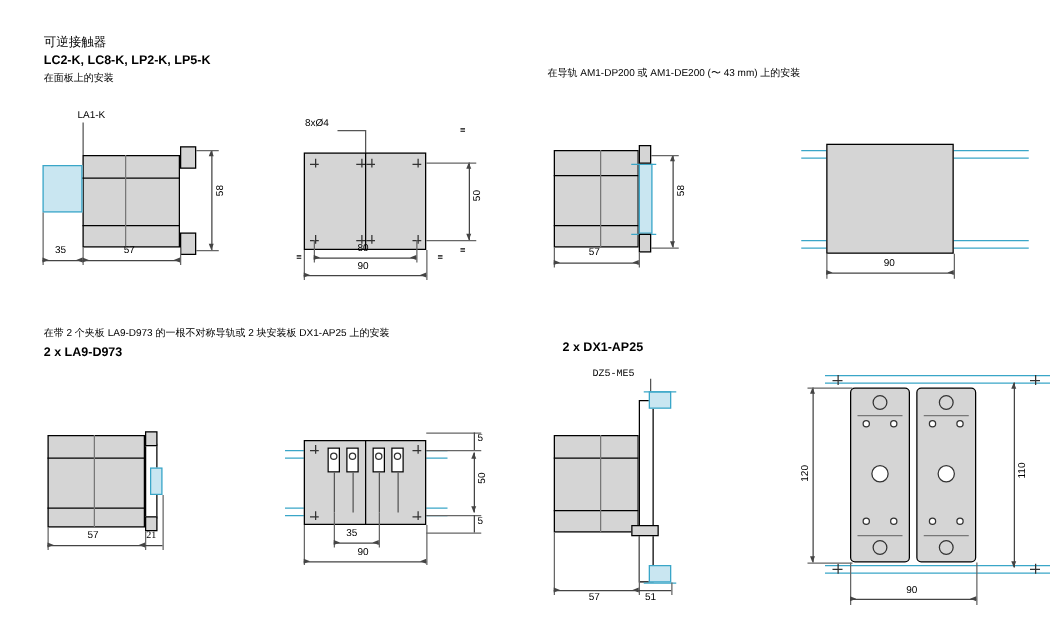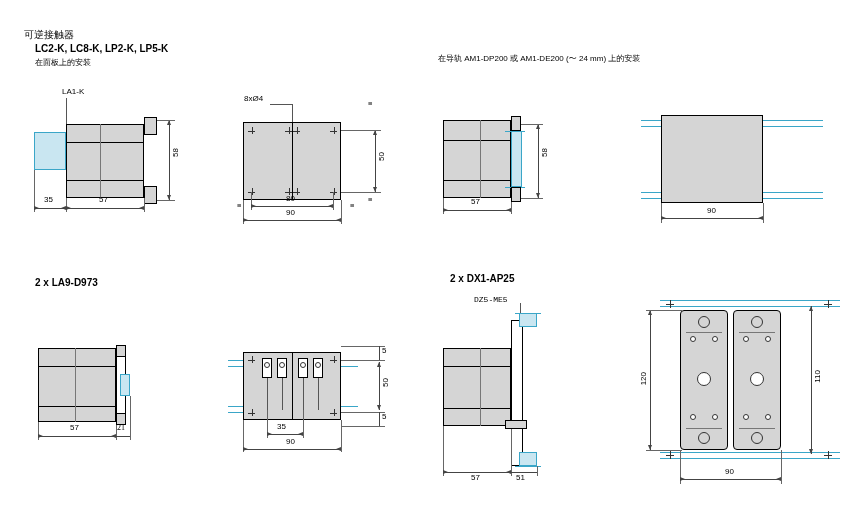--- a/index.html
+++ b/index.html
@@ -66,24 +66,24 @@
     pointer-events: none;
     z-index: 50;
   }
 </style>
 </head>
 <body>
 
 <div class="page">
 
 
-  <div class="t s10" style="left:24px; top:30px;text-align:center;">可逆接触器</div>
+  <div class="t s10" style="left:35px; top:30px;text-align:center;">可逆接触器</div>
   <div class="t b s10" style="left:35px; top:44px;">LC2-K, LC8-K, LP2-K, LP5-K</div>
   <div class="t s8" style="left:35px; top:59px;">在面板上的安装</div>
-  <div class="t s8" style="left:438px; top:55px;">在导轨 AM1-DP200 或 AM1-DE200 (〜 24 mm) 上的安装</div>
+  <div class="t s8" style="left:438px; top:55px;">在导轨 AM1-DP200 或 AM1-DE200 (〜 43 mm) 上的安装</div>
 
   <div>
     <div class="t s8" style="left:62px; top:88px;">LA1-K</div>
 
     <div class="vl" style="left:66px; top:98px; height:26px; border-left-color:#555;"></div>
 
     <div class="box" style="left:66px; top:124px; width:78px; height:74px;"></div>
 
     <div class="boxc" style="left:34px; top:132px; width:32px; height:38px;"></div>
 
@@ -196,20 +196,21 @@
     <div class="box" style="left:661px; top:115px; width:102px; height:88px;"></div>
 
     <div class="ext" style="left:661px; top:203px; height:20px;"></div>
     <div class="ext" style="left:763px; top:203px; height:20px;"></div>
     <div class="dim" style="left:661px; top:218px; width:102px;"></div>
     <div class="ar r" style="left:661px; top:215.5px;"></div>
     <div class="ar l" style="left:758px; top:215.5px;"></div>
     <div class="t s8" style="left:707px; top:207px;">90</div>
   </div>
 
+  <div class="t s8" style="left:35px; top:263px; z-index:60;">在带 2 个夹板 LA9-D973 的一根不对称导轨或 2 块安装板 DX1-AP25 上的安装</div>
   <div class="t b s10" style="left:35px; top:278px; z-index:60;">2 x LA9-D973</div>
   <div class="t b s10" style="left:450px; top:274px; z-index:60;">2 x DX1-AP25</div>
 
   <div>
     <div class="box" style="left:38px; top:348px; width:78px; height:74px;"></div>
     <div class="hl" style="left:38px; top:366px; width:78px;"></div>
     <div class="hl" style="left:38px; top:406px; width:78px;"></div>
     <div class="vl" style="left:75px; top:348px; height:74px; border-left-color:#777;"></div>
     <div class="boxw" style="left:116px; top:355px; width:10px; height:60px;"></div>
     <div class="boxc" style="left:120px; top:374px; width:10px; height:22px;"></div>

